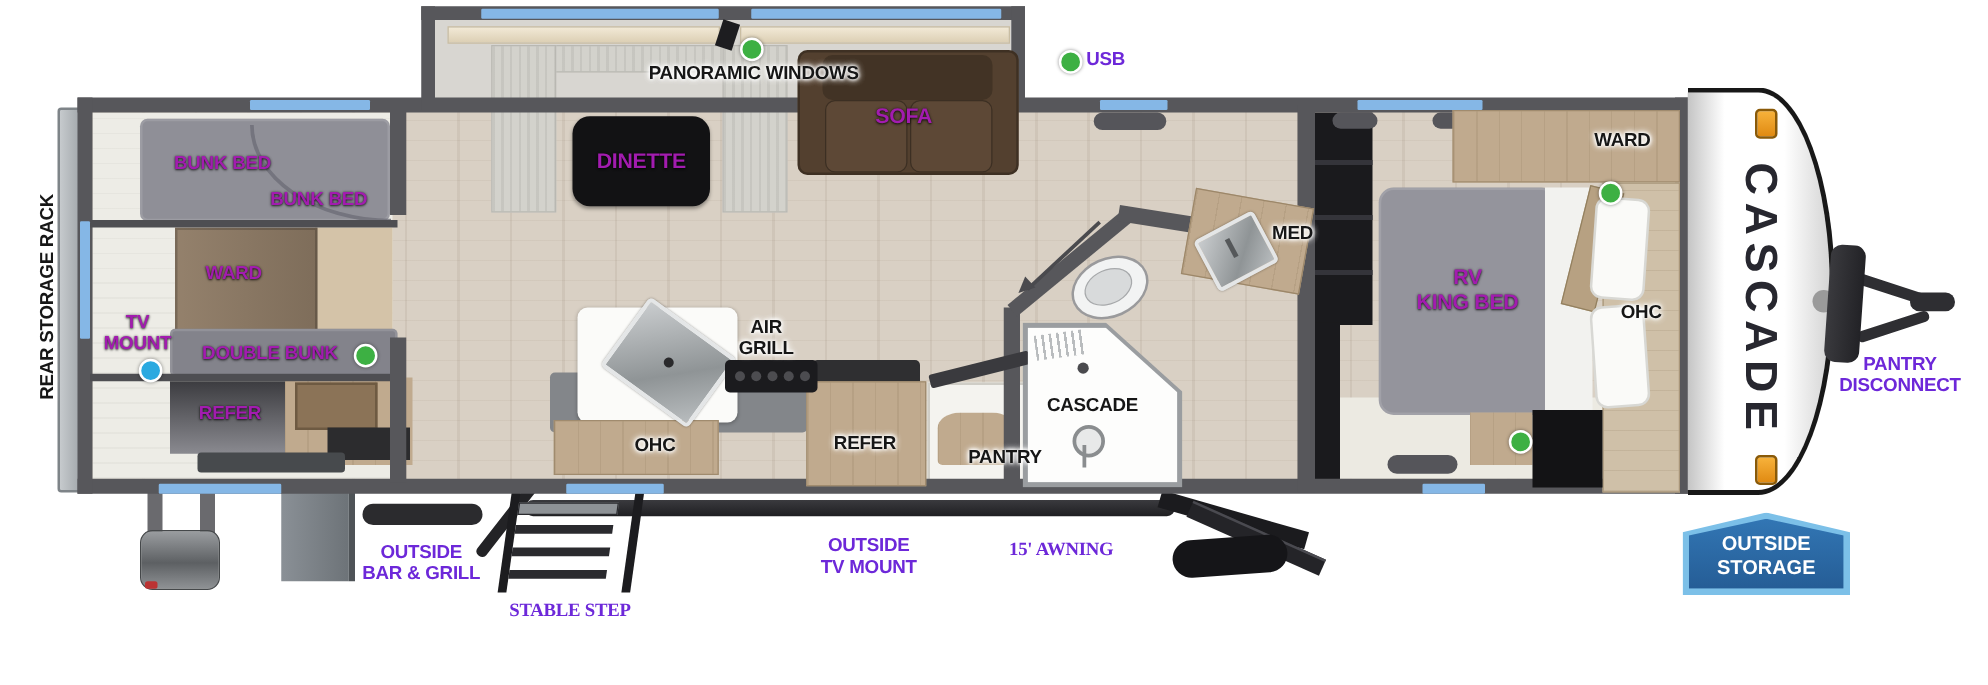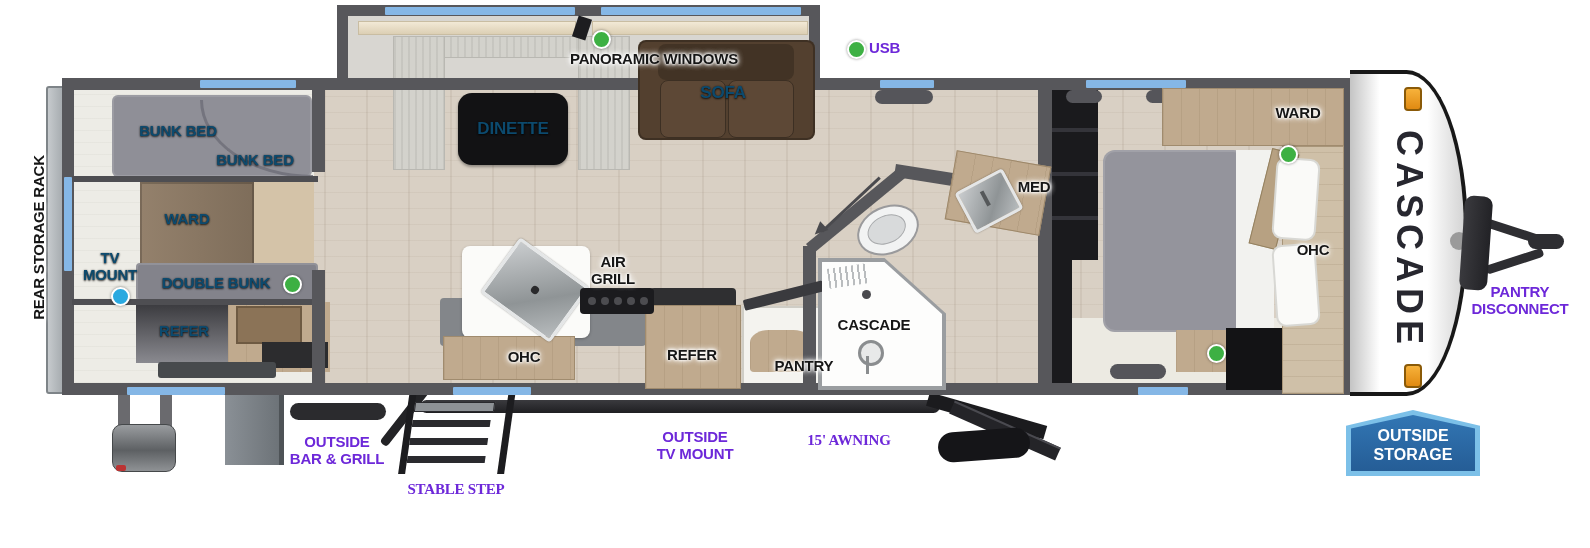--- a/index.html
+++ b/index.html
@@ -14,21 +14,21 @@
      background-image:repeating-linear-gradient(90deg,rgba(120,100,80,.10) 0 2px,transparent 2px 42px),
                       repeating-linear-gradient(0deg,rgba(120,100,80,.07) 0 1px,transparent 1px 16px);}
   .floor-light{background:#edece6;
      background-image:repeating-linear-gradient(0deg,rgba(150,150,140,.08) 0 1px,transparent 1px 12px);}
   .wood{background:#c0aa8e;background-image:repeating-linear-gradient(90deg,rgba(110,90,60,.12) 0 1px,transparent 1px 18px);}
   .woodlt{background:#cfc0a8;background-image:repeating-linear-gradient(0deg,rgba(110,90,60,.12) 0 1px,transparent 1px 16px);}
   
   .lbl{position:absolute;font-weight:700;color:#161616;letter-spacing:-.2px;
        text-shadow:0 0 3px #fff,0 0 3px #fff,0 0 6px #fff,0 0 6px #fff;
        font-size:15px;line-height:17px;text-align:center;z-index:20;white-space:nowrap;}
-  .wlbl{position:absolute;font-weight:700;color:#0c4a6e;letter-spacing:-.2px;
+  .wlbl{position:absolute;font-weight:700;color:#a21caf;letter-spacing:-.2px;
         text-shadow:0 1px 2px rgba(0,0,0,.75),0 0 2px rgba(0,0,0,.4);
         font-size:15px;line-height:17px;text-align:center;z-index:20;white-space:nowrap;}
   .plain{position:absolute;font-weight:700;color:#6d28d9;font-size:15px;line-height:17px;
          text-align:center;z-index:20;white-space:nowrap;letter-spacing:-.2px;}
   
   .dot{position:absolute;width:15px;height:15px;border-radius:50%;border:2.5px solid #fff;
        box-shadow:0 0 3px rgba(0,0,0,.45);z-index:25;}
   .dot.green{background:#3db043;} .dot.blue{background:#2aa9e0;}
   
   .bench{background:#d3d2cc;background-image:repeating-linear-gradient(90deg,rgba(90,90,85,.10) 0 2px,transparent 2px 7px);
@@ -84,21 +84,21 @@
   <div class="wlbl" style="left:458px;top:120px;width:110px;font-size:17px;">DINETTE</div>
 
   <div class="abs" style="left:638px;top:40px;width:177px;height:100px;background:#53402f;border-radius:8px;z-index:7;box-shadow:inset 0 0 0 2px rgba(0,0,0,.25);">
     <div class="abs" style="left:20px;top:4px;width:136px;height:36px;background:#423325;border-radius:8px;"></div>
     <div class="abs" style="left:22px;top:40px;width:64px;height:56px;background:#5d4836;border-radius:8px;border:1px solid #3c2f23;"></div>
     <div class="abs" style="left:90px;top:40px;width:64px;height:56px;background:#5d4836;border-radius:8px;border:1px solid #3c2f23;"></div>
   </div>
   <div class="wlbl" style="left:673px;top:84px;width:100px;font-size:17px;">SOFA</div>
 
   <div class="dot green" style="left:592px;top:30px;"></div>
-  <div class="lbl" style="left:468px;top:50px;width:270px;text-align:right;">PANORAMIC WINDOWS</div>
+  <div class="lbl" style="left:468px;top:50px;width:270px;">PANORAMIC WINDOWS</div>
 
   <div class="dot green" style="left:847px;top:40px;"></div>
   <div class="plain" style="left:869px;top:39px;">USB</div>
 
   <div class="graybed" style="left:112px;top:95px;width:200px;height:82px;"></div>
   <div class="abs" style="left:200px;top:100px;width:110px;height:75px;border-left:3px solid #6e6e78;border-bottom:3px solid #6e6e78;border-bottom-left-radius:100% 100%;z-index:5;opacity:.8;"></div>
   <div class="wlbl" style="left:108px;top:122px;width:140px;">BUNK BED</div>
   <div class="wlbl" style="left:185px;top:151px;width:140px;">BUNK BED</div>
 
   <div class="wallthin" style="left:72px;top:176px;width:246px;height:6px;z-index:5;"></div>
@@ -196,20 +196,24 @@
   <div class="dot green" style="left:1279px;top:145px;"></div>
 
   <div class="abs woodlt" style="left:1282px;top:146px;width:60px;height:246px;z-index:5;border:1px solid #a89579;"></div>
   <div class="abs" style="left:1260px;top:150px;width:26px;height:96px;background:#b7a182;transform:rotate(14deg);z-index:6;border:1px solid #93805f;"></div>
   <div class="lbl" style="left:1282px;top:241px;width:62px;">OHC</div>
 
   <div class="graybed" style="left:1103px;top:150px;width:142px;height:182px;border-radius:12px;background:#94949c;"></div>
   <div class="abs" style="left:1236px;top:150px;width:38px;height:182px;background:#f2f2ef;z-index:5;"></div>
   <div class="abs" style="left:1274px;top:158px;width:40px;height:78px;background:#fafaf8;border:2px solid #d8d8d4;border-radius:10px;transform:rotate(4deg);z-index:6;"></div>
   <div class="abs" style="left:1274px;top:244px;width:40px;height:78px;background:#fafaf8;border:2px solid #d8d8d4;border-radius:10px;transform:rotate(-4deg);z-index:6;"></div>
+  <div class="wlbl" style="left:1103px;top:212px;width:142px;font-size:17px;line-height:20px;">
+     <span>RV</span><br>
+     <span>KING BED</span>
+  </div>
 
   <div class="abs wood" style="left:1176px;top:330px;width:50px;height:42px;z-index:5;"></div>
   <div class="abs" style="left:1226px;top:328px;width:56px;height:62px;background:#131315;z-index:5;"></div>
   <div class="dot green" style="left:1207px;top:344px;"></div>
 
   <div class="abs" style="left:1350px;top:70px;width:114px;height:318px;background:linear-gradient(90deg,#c4c4c4 0,#ffffff 26%,#ffffff 68%,#d4d4d4 100%);
               border:4px solid #181818;border-left:none;border-radius:0 64px 64px 0 / 0 170px 170px 0;z-index:6;"></div>
   <div class="abs" style="left:1258px;top:218px;width:300px;height:44px;transform:rotate(90deg);z-index:8;
               font-weight:800;font-size:36px;letter-spacing:6px;color:#27272f;text-align:center;font-family:'Liberation Sans',sans-serif;">CASCADE</div>
   <div class="abs" style="left:1404px;top:87px;width:14px;height:20px;background:linear-gradient(180deg,#f7b23b,#e08a12);border:2px solid #8a5a08;border-radius:4px;z-index:9;"></div>

